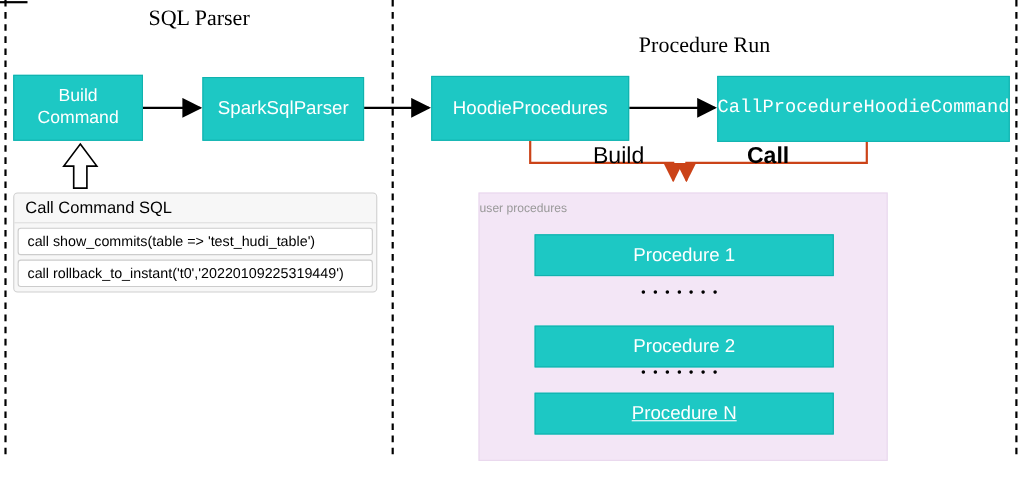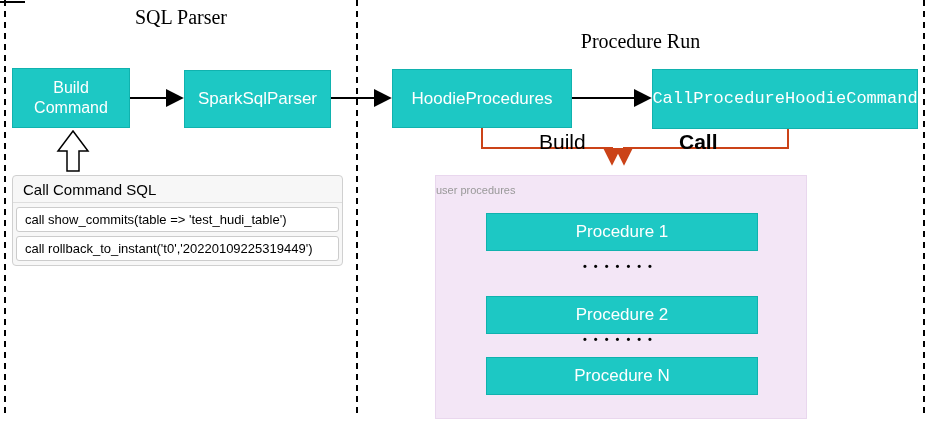--- a/index.html
+++ b/index.html
@@ -28,21 +28,21 @@
   .sql-panel .hdr{font-size:15px;color:var(--ink);padding:5px 10px 4px;border-bottom:1px solid #dedede;}
   .sql-row{background:#ffffff;border:1px solid #cccccc;border-radius:3px;margin:4px 3px 0;
            padding:4px 8px;font-size:13px;color:var(--ink);white-space:nowrap;overflow:hidden;}
   
   .proc-panel{position:absolute;left:435px;top:175px;width:372px;height:244px;
               background:var(--pink);border:1px solid var(--pink-border);}
   .proc-panel .lbl{position:absolute;left:0;top:8px;font-size:11px;color:var(--gray-label);text-align:center;}
   .proc{position:absolute;left:50px;width:272px;height:38px;background:var(--teal);
         border:1px solid var(--teal-border);color:#fff;font-size:17px;
         display:flex;align-items:center;justify-content:center;}
-  #proc-1{top:37px;text-align:right;} #proc-2{top:108px;margin-top:12px;} #proc-n{top:181px;}
+  #proc-1{top:37px;text-align:right;} #proc-2{top:108px;margin-top:12px;} #proc-n{top:181px;text-decoration:underline;}
   .dots{position:absolute;left:0;width:100%;text-align:center;font-size:11px;font-weight:bold;
         letter-spacing:7px;color:var(--ink);}
   #dots-1{top:84px;} #dots-2{top:157px;}
 </style>
 </head>
 <body>
 
 <div class="canvas">
 
   <svg class="svg-layer" viewBox="0 0 932 443">

